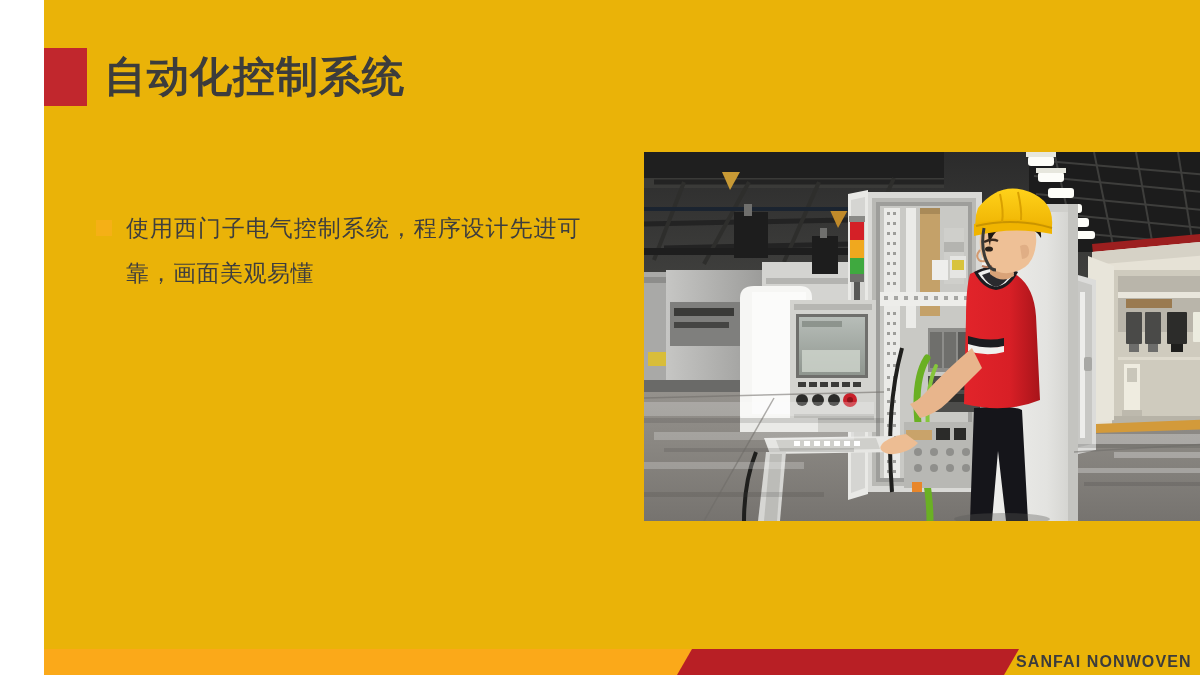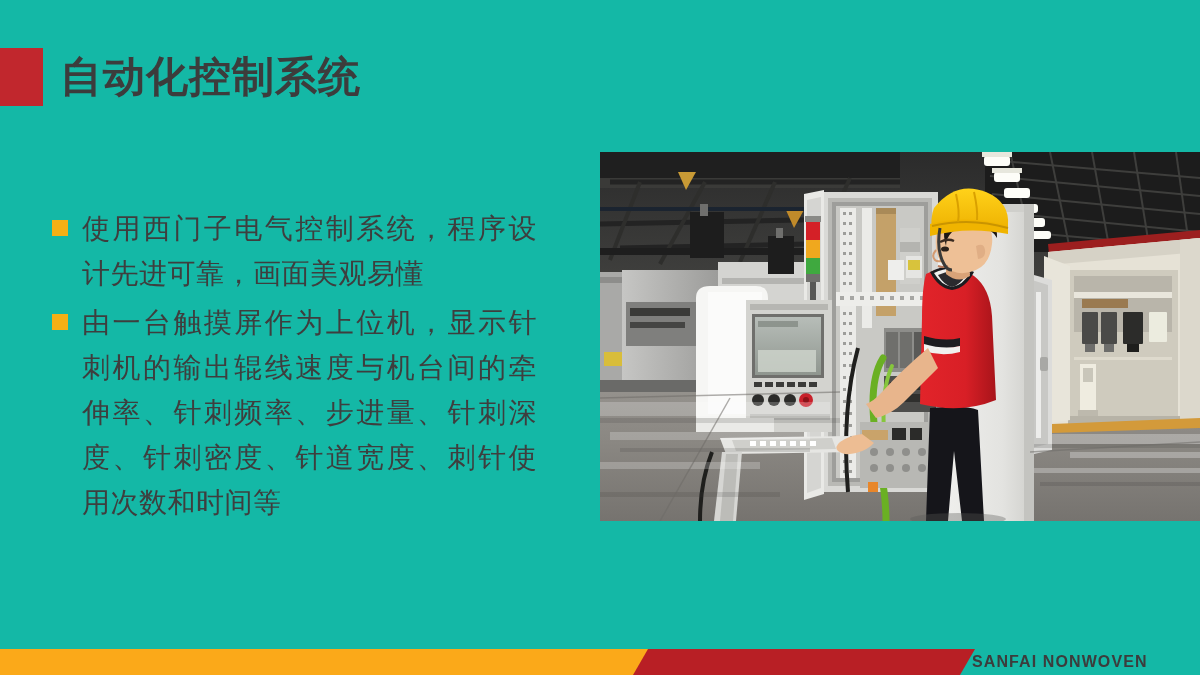--- a/index.html
+++ b/index.html
@@ -12,21 +12,22 @@
     height: 675px;
     position: relative;
     overflow: hidden;
     font-family: "Liberation Sans", "DejaVu Sans", sans-serif;
   }
 
   
   .slide {
     position: absolute;
     inset: 0;
-    background: #14b8a6;
+    background: #eab308;
+    margin-left: 44px;
   }
 
   
   .title-row {
     position: absolute;
     left: 0;
     top: 48px;
     height: 58px;
     display: flex;
     align-items: center;
@@ -62,21 +63,21 @@
   }
   .bullet-marker {
     width: 16px;
     height: 16px;
     background: #F5B016;
     flex: 0 0 auto;
     margin-top: 14px;
     margin-right: 14px;
   }
   .bullet-text {
-    font-size: 28px;
+    font-size: 23px;
     line-height: 45px;
     color: #3E3E3E;
     letter-spacing: 0.5px;
     font-family: "DejaVu Sans", "Liberation Sans", sans-serif;
     max-width: 455px;
     text-align: justify;
     text-justify: inter-ideograph;
   }
 
   
@@ -125,24 +126,20 @@
     <div class="title-text">自动化控制系统</div>
   </div>
 
   <div class="bullets">
 
     <div class="bullet-item">
       <span class="bullet-marker"></span>
       <span class="bullet-text">使用西门子电气控制系统，程序设计先进可靠，画面美观易懂</span>
     </div>
 
-    <div class="bullet-item">
-      <span class="bullet-marker"></span>
-      <span class="bullet-text">由一台触摸屏作为上位机，显示针刺机的输出辊线速度与机台间的牵伸率、针刺频率、步进量、针刺深度、针刺密度、针道宽度、刺针使用次数和时间等</span>
-    </div>
 
   </div>
 
   <div class="photo">
     <svg width="600" height="369" viewBox="0 0 600 369" xmlns="http://www.w3.org/2000/svg">
       <defs>
         <linearGradient id="ceilGrad" x1="0" y1="0" x2="0" y2="1">
           <stop offset="0%" stop-color="#2b2b2b"></stop>
           <stop offset="100%" stop-color="#4a4a47"></stop>
         </linearGradient>

